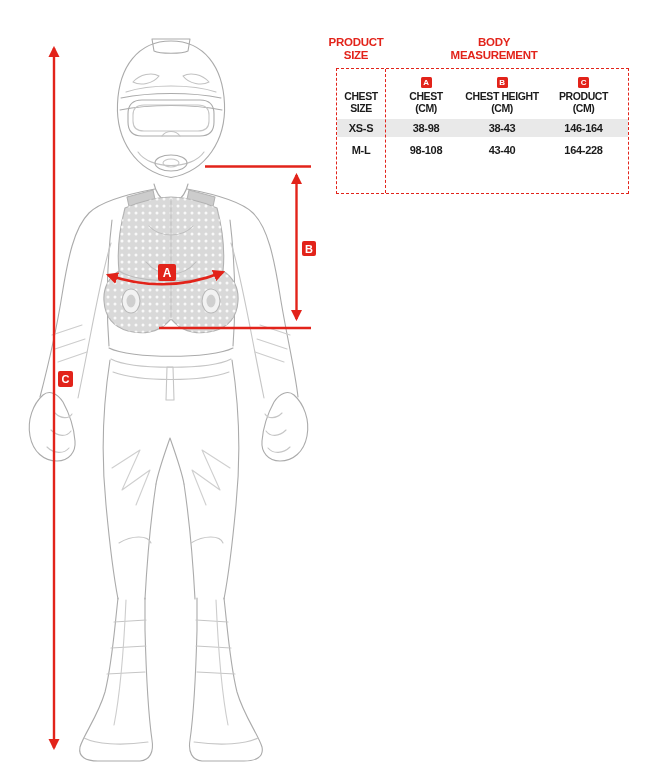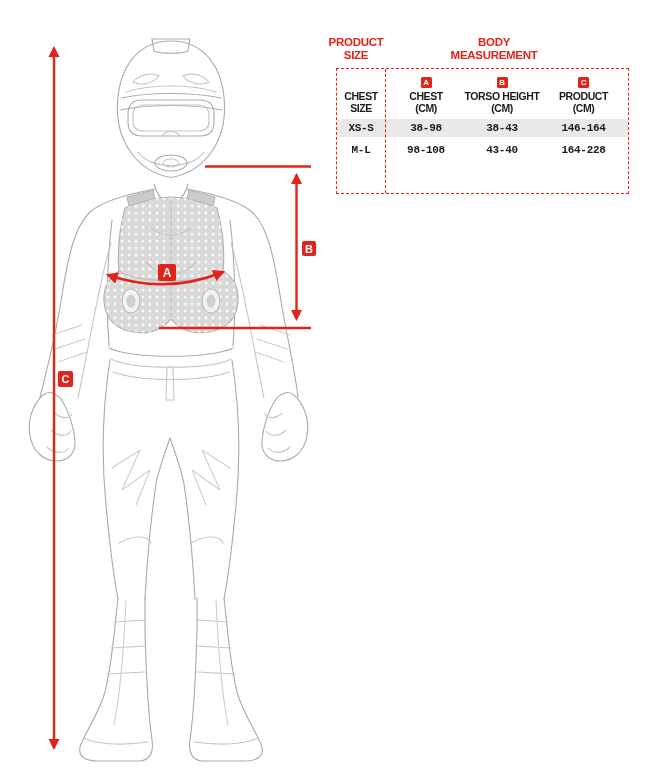--- a/index.html
+++ b/index.html
@@ -43,21 +43,21 @@
     display:flex;flex-direction:column;align-items:center;justify-content:flex-end;
     text-align:center;font-weight:bold;font-size:10.5px;line-height:11.5px;
     letter-spacing:-0.4px;padding-bottom:3px;white-space:nowrap;
   }
   .badge-sm{
     background:#e2231a;color:#fff;width:11px;height:11px;border-radius:1.5px;
     font-size:8px;font-weight:bold;line-height:11px;text-align:center;
     margin-bottom:3px;
   }
   .t-row{height:22px;align-items:center;font-weight:bold;font-size:11px;letter-spacing:-0.3px;}
-  .t-row .cell{text-align:center;font-family:Liberation Mono, monospace;}
+  .t-row .cell{text-align:center;}
   .t-row.shaded{background:#e9e9e9;border-top:2px solid #fff;border-bottom:2px solid #fff;box-sizing:border-box;}
 </style>
 </head>
 <body>
 
 <div class="stage">
 
   <svg width="647" height="772" viewBox="0 0 647 772">
     <defs>
       <pattern id="perf" width="7" height="7" patternUnits="userSpaceOnUse">
@@ -188,21 +188,21 @@
           <div>CHEST</div>
           <div>SIZE</div>
         </div>
         <div class="hcell">
           <div class="badge-sm">A</div>
           <div>CHEST</div>
           <div>(CM)</div>
         </div>
         <div class="hcell">
           <div class="badge-sm">B</div>
-          <div>TORSO HEIGHT</div>
+          <div>CHEST HEIGHT</div>
           <div>(CM)</div>
         </div>
         <div class="hcell">
           <div class="badge-sm">C</div>
           <div>PRODUCT</div>
           <div>(CM)</div>
         </div>
       </div>
 
       <div class="grid4 t-row shaded">

